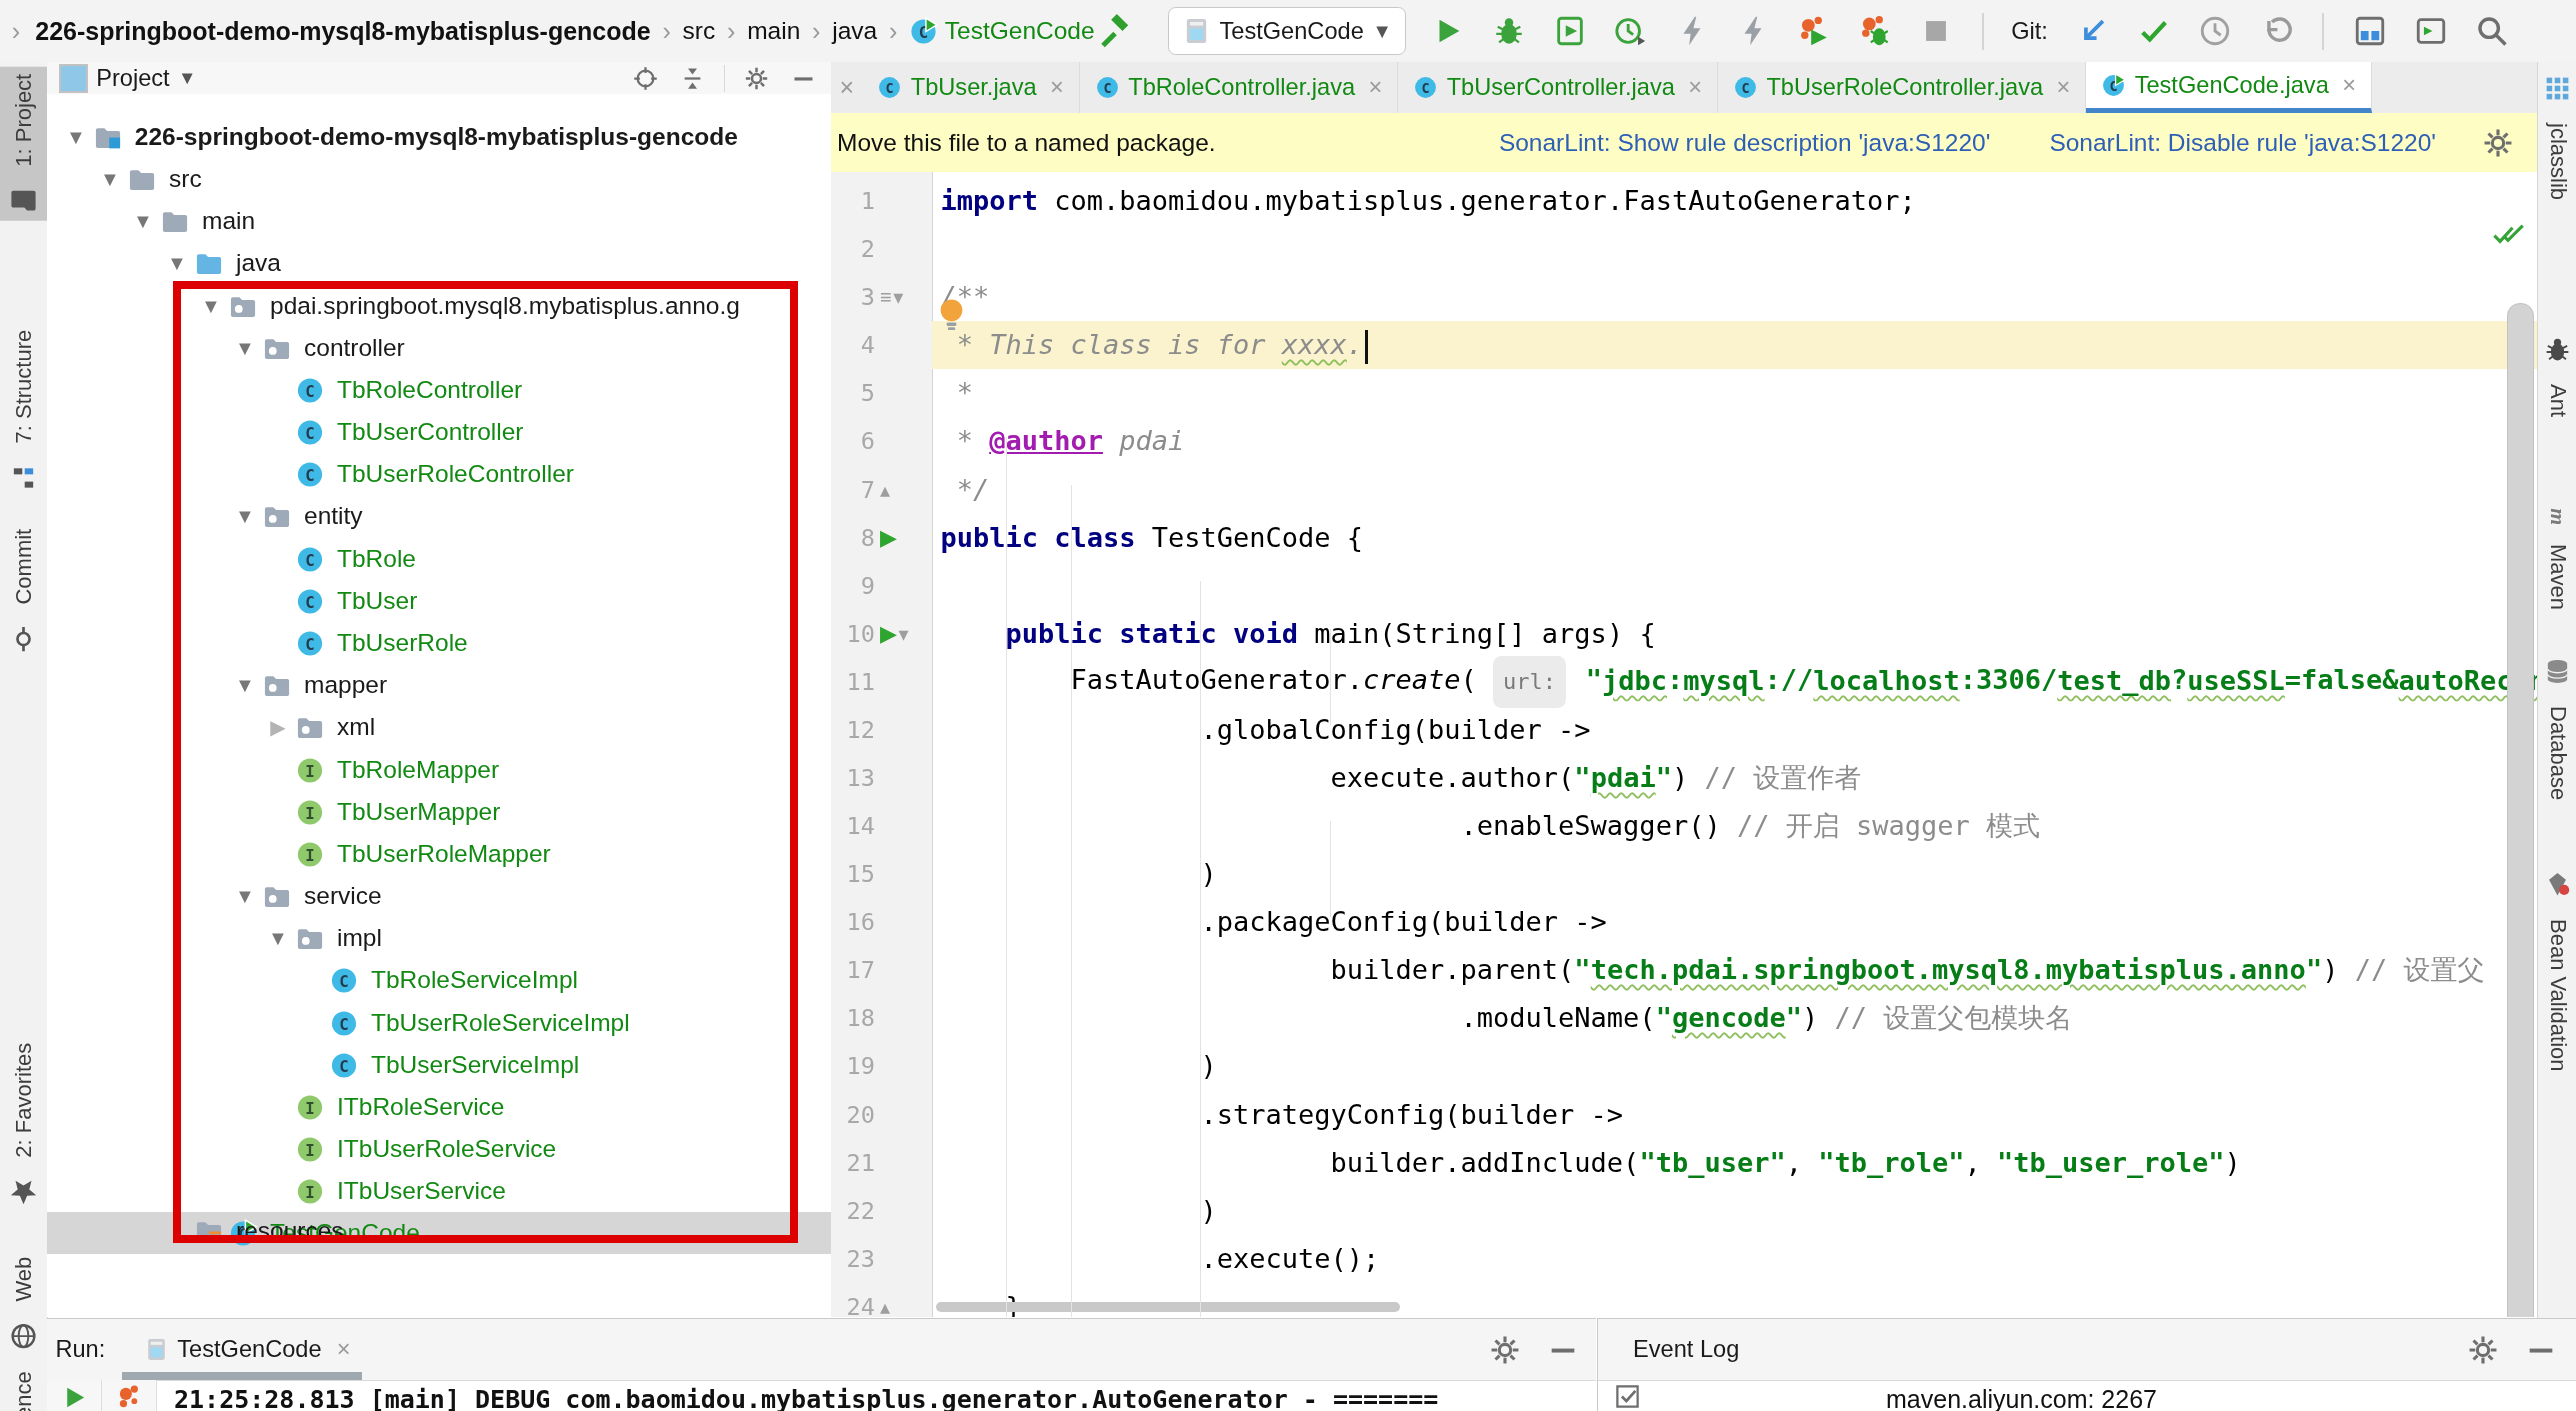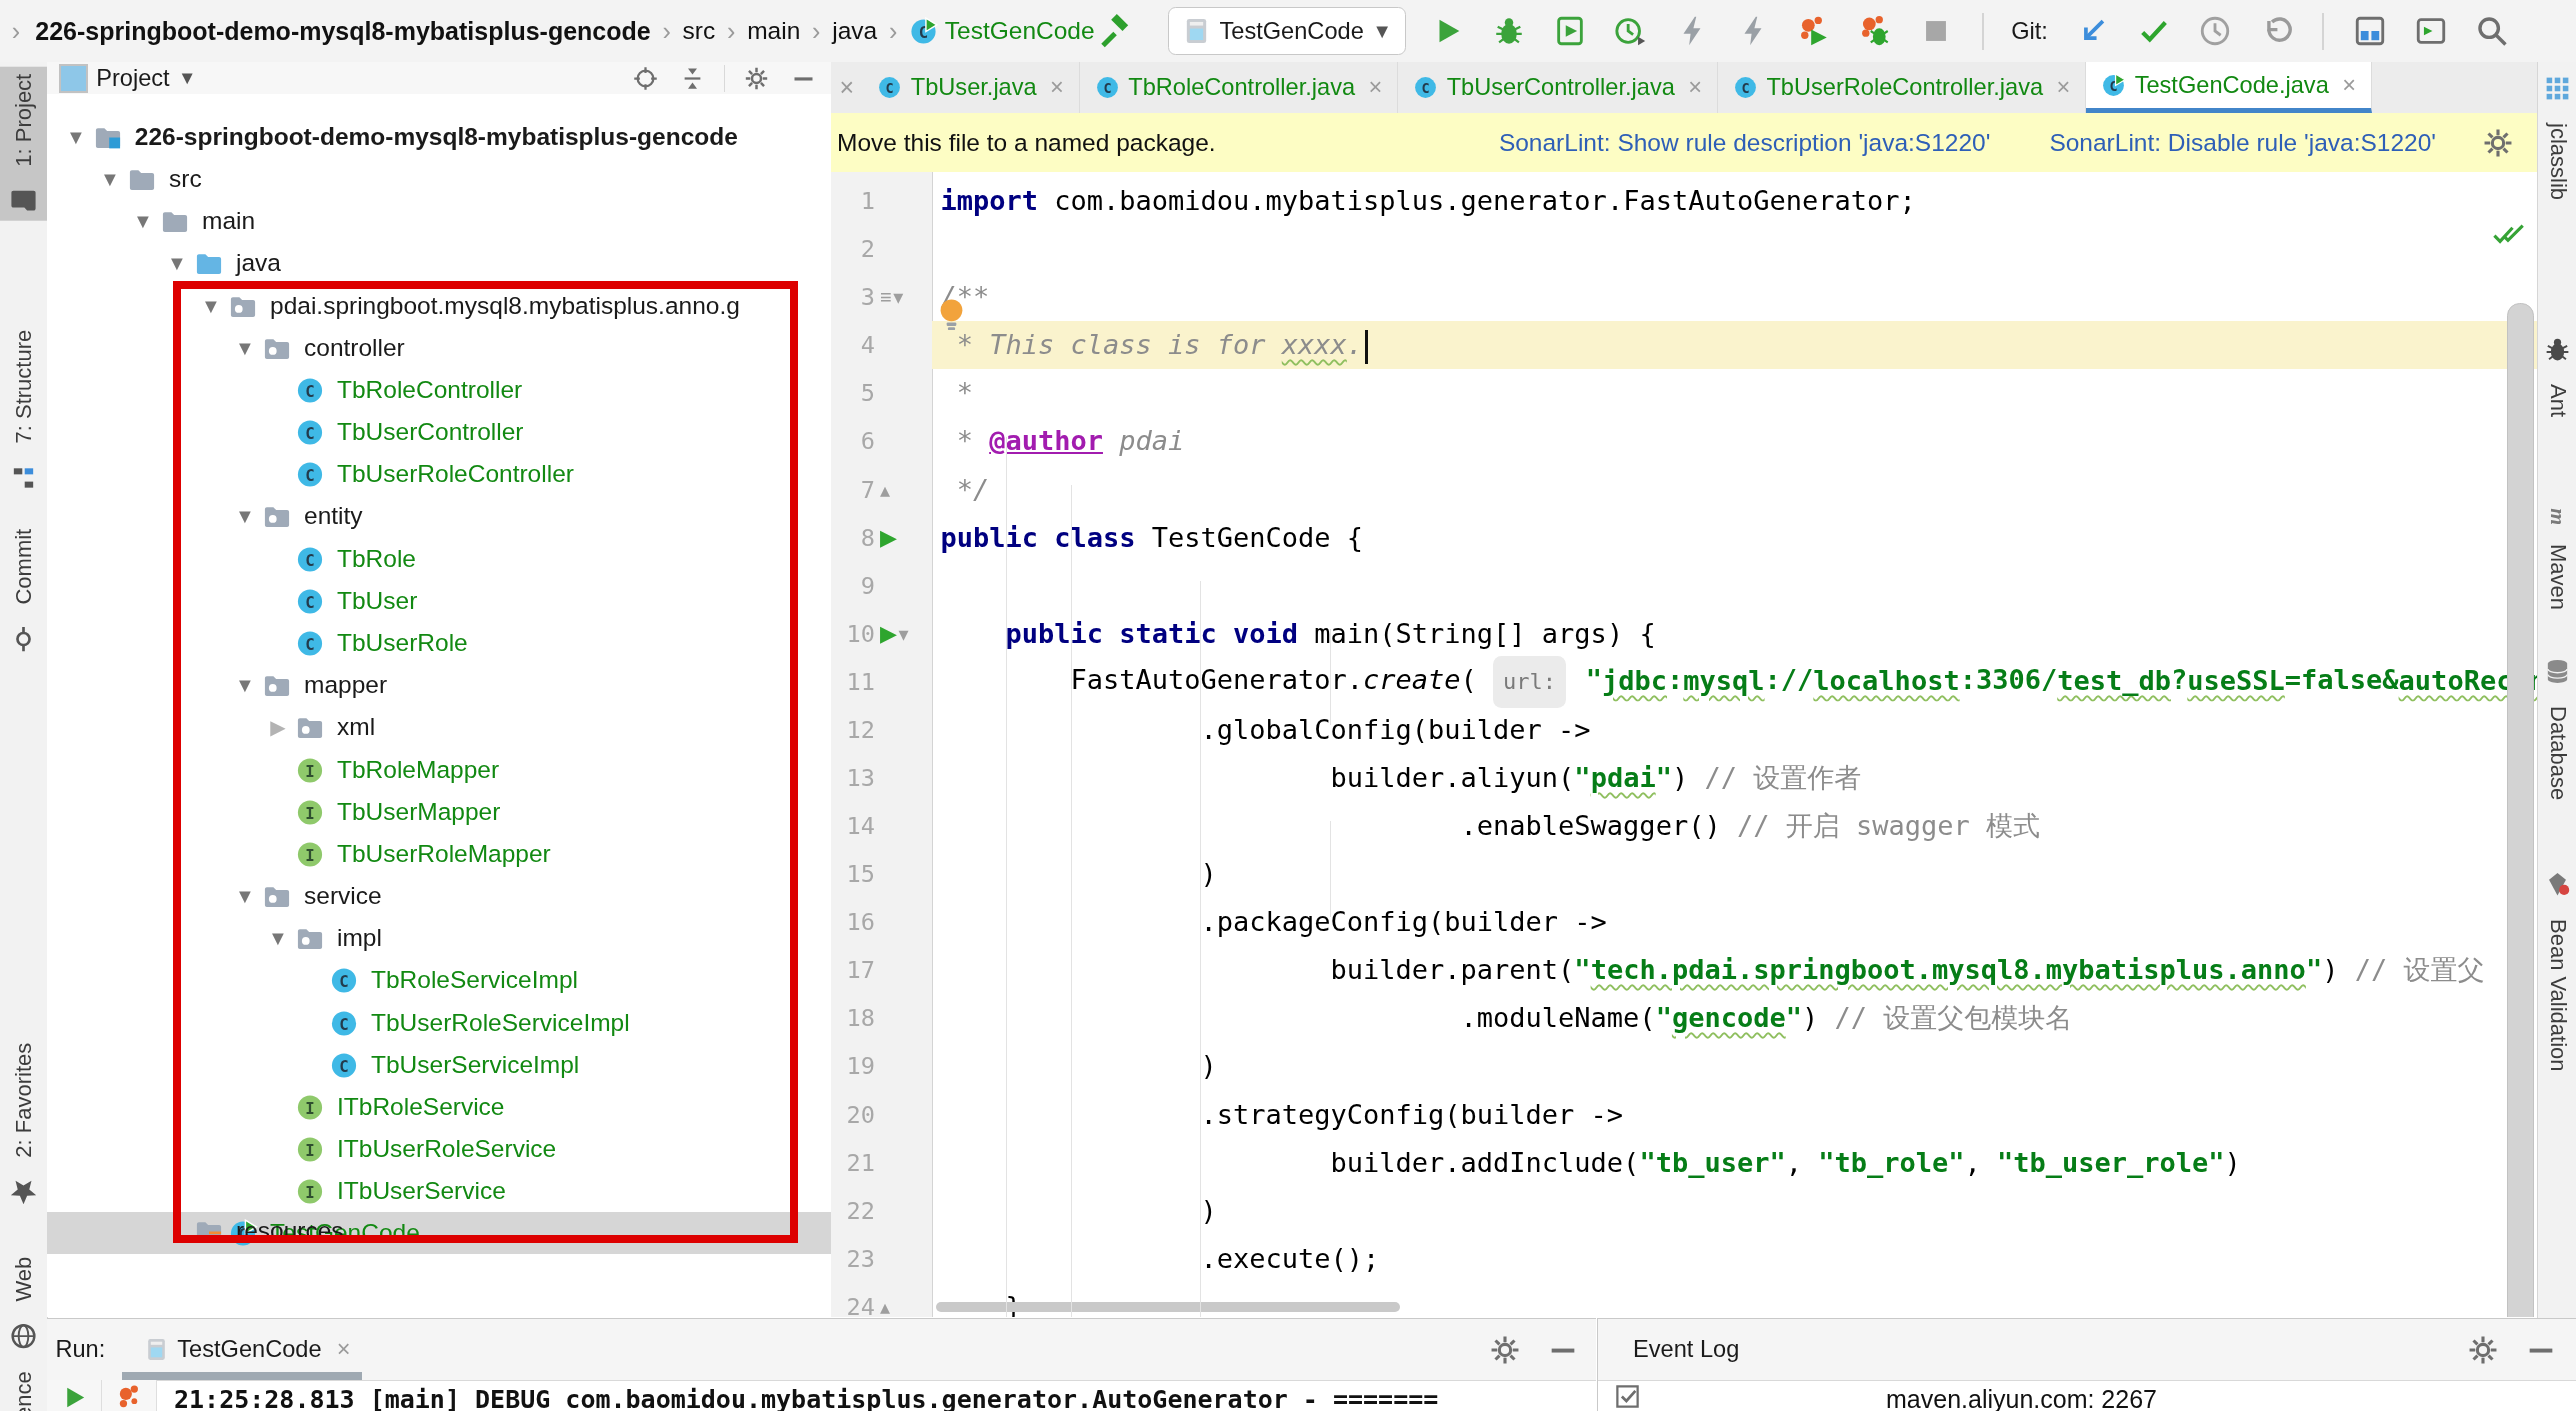--- a/index.html
+++ b/index.html
@@ -887,21 +887,21 @@
             <div class="cbody">
               <span class="ctext"><span class="tk-p">                .globalConfig(builder -&gt;</span></span>
             </div>
           </div>
           <div class="cline" style="top: 582px;">
             <div class="gut">
               <span class="lnum">13</span>
               <span class="gicons"></span>
             </div>
             <div class="cbody">
-              <span class="ctext"><span class="tk-p">                        builder.aliyun(</span><span class="tk-s">"</span><span class="tk-ssq">pdai</span><span class="tk-s">"</span><span class="tk-p">) </span><span class="tk-c">// 设置作者</span></span>
+              <span class="ctext"><span class="tk-p">                        execute.author(</span><span class="tk-s">"</span><span class="tk-ssq">pdai</span><span class="tk-s">"</span><span class="tk-p">) </span><span class="tk-c">// 设置作者</span></span>
             </div>
           </div>
           <div class="cline" style="top: 630px;">
             <div class="gut">
               <span class="lnum">14</span>
               <span class="gicons"></span>
             </div>
             <div class="cbody">
               <span class="ctext"><span class="tk-p">                                .enableSwagger() </span><span class="tk-c">// 开启 swagger 模式</span></span>
             </div>

